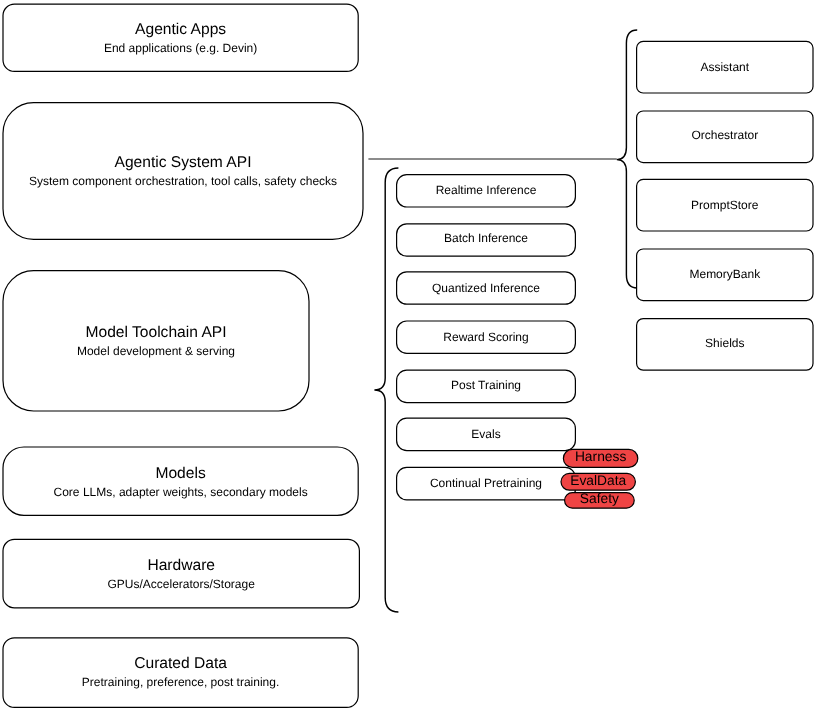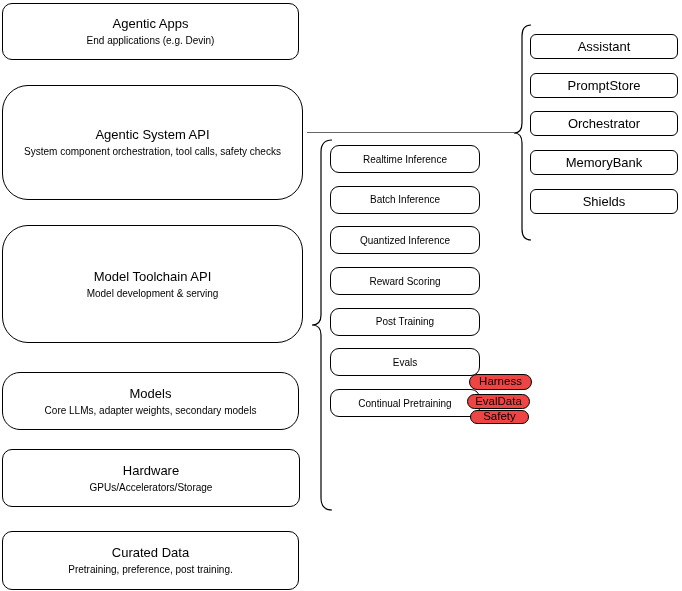--- a/index.html
+++ b/index.html
@@ -17,21 +17,21 @@
   
   .node{
     position:absolute;background:#fff;border:1px solid #000;
     display:flex;flex-direction:column;justify-content:center;align-items:center;
     text-align:center;box-sizing:border-box;padding:2px 8px;
   }
   .node .title{font-size:13px;line-height:16px;}
   .node .subtitle{font-size:10px;line-height:13px;margin-top:2px;}
   .b0{left:2px;top:3px;width:297px;height:57px;border-radius:10px;}
   .b1{left:2px;top:85px;width:301px;height:115px;border-radius:26px;}
-  .b2{left:2px;top:225px;width:301px;height:118px;border-radius:26px;}
+  .b2{left:2px;top:225px;width:256px;height:118px;border-radius:26px;}
   .b3{left:2px;top:372px;width:297px;height:58px;border-radius:18px;}
   .b4{left:2px;top:449px;width:298px;height:58px;border-radius:10px;}
   .b5{left:2px;top:531px;width:297px;height:59px;border-radius:10px;}
 
   
   .toolchain{
     position:absolute;left:330px;top:145px;width:150px;
     display:flex;flex-direction:column;gap:12.7px;
   }
   .mid-box{
@@ -39,23 +39,23 @@
     display:flex;align-items:center;justify-content:center;
     font-size:10px;box-sizing:border-box;text-align:center;
   }
 
   
   .components{
     position:absolute;left:530px;top:34px;width:148px;
     display:flex;flex-direction:column;gap:13.7px;
   }
   .right-box{
-    height:25px;border:1px solid #000;border-radius:6px;background:#fff;
+    height:44px;border:1px solid #000;border-radius:6px;background:#fff;
     display:flex;align-items:center;justify-content:center;
-    font-size:13px;box-sizing:border-box;text-align:center;
+    font-size:10px;box-sizing:border-box;text-align:center;
   }
 
   
   .pill{
     position:absolute;border:1px solid #000;border-radius:999px;background:#ef4444;
     display:flex;align-items:center;justify-content:center;
     font-size:11.5px;line-height:1;box-sizing:border-box;white-space:nowrap;
   }
   .pills div:nth-of-type(1){left:469px;top:374px;width:63px;height:16px;}
   .pills div:nth-of-type(2){left:467px;top:394px;width:63px;height:15px;}
@@ -116,23 +116,23 @@
       <div class="mid-box">Evals</div>
 
       <div class="mid-box">Continual Pretraining</div>
 
     </div>
 
   <div class="components">
 
       <div class="right-box">Assistant</div>
 
+      <div class="right-box">Orchestrator</div>
+
       <div class="right-box">PromptStore</div>
-
-      <div class="right-box">Orchestrator</div>
 
       <div class="right-box">MemoryBank</div>
 
       <div class="right-box">Shields</div>
     </div>
 
   <div class="pills">
 
       <div class="pill">Harness</div>
 

